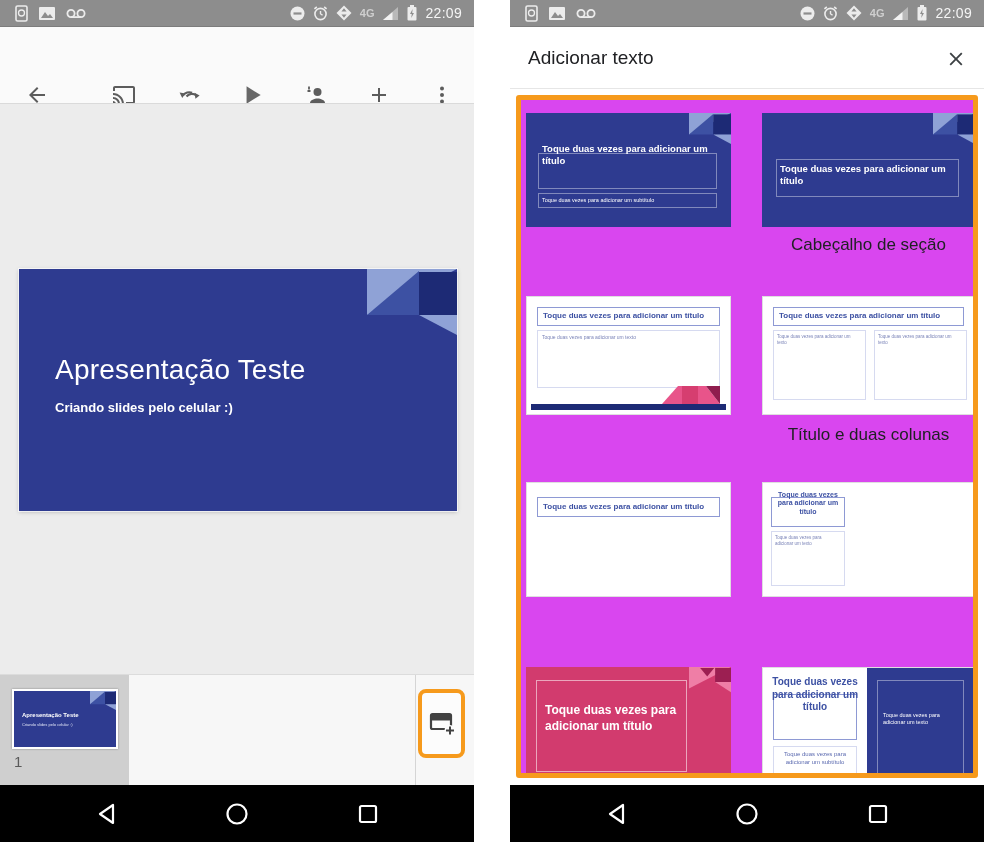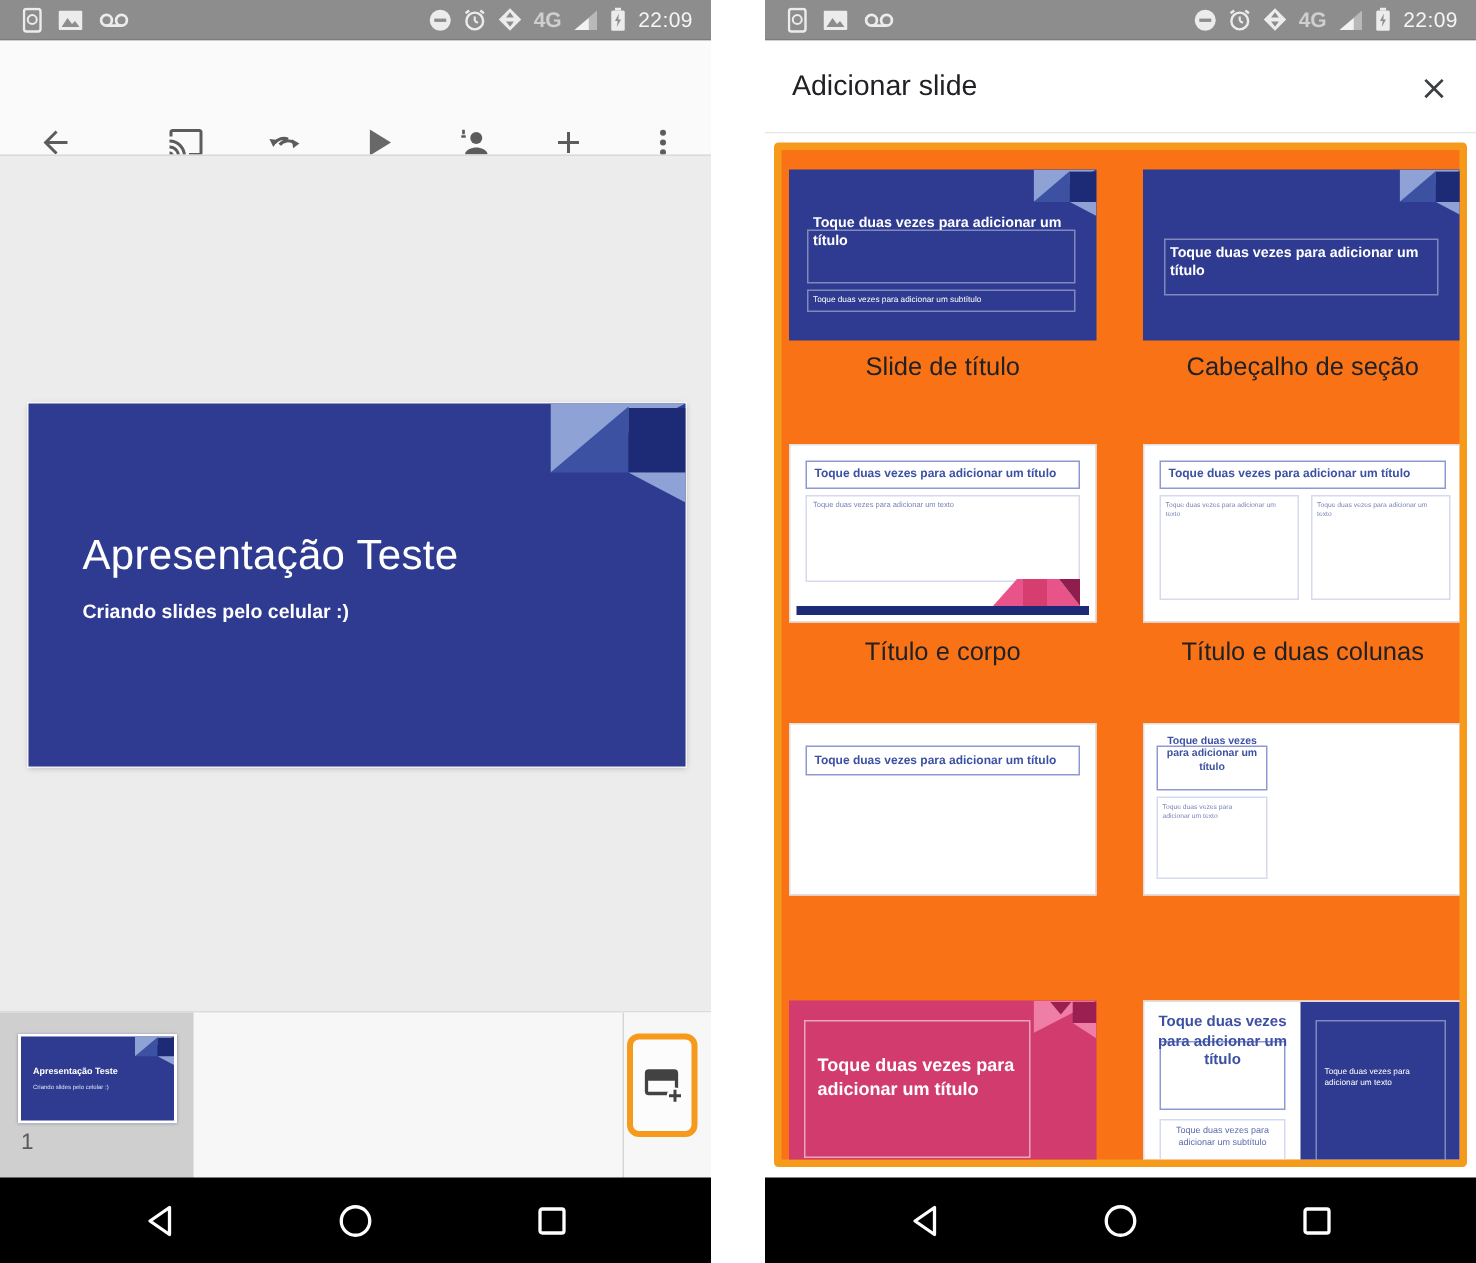--- a/index.html
+++ b/index.html
@@ -9,21 +9,21 @@
   .phone.left { left:0; }
   .phone.right { left:510px; }
 
   
   .statusbar { position:absolute; top:0; left:0; width:474px; height:27px; background:#8d8d8d;
     border-bottom:1px solid #7c7c7c; display:flex; align-items:center; }
   .sb-left { display:flex; align-items:center; gap:11px; padding-left:15px; }
   .sb-right { display:flex; align-items:center; gap:8px; margin-left:auto; padding-right:12px; }
   .sb-ic { display:flex; align-items:center; }
   .sb-time { color:#f5f5f5; font-size:14px; letter-spacing:.3px; }
-  .sb-4g { color:#cfcfcf; font-size:14px; font-weight:bold; }
+  .sb-4g { color:#cfcfcf; font-size:11px; font-weight:bold; }
 
   
   .toolbar { position:absolute; top:27px; left:0; width:474px; height:76px; background:#fafafa; }
   .tb-ic { position:absolute; top:54px; width:28px; height:28px; display:flex; align-items:center; justify-content:center; cursor:pointer; }
 
   
   .canvas { position:absolute; top:103px; left:0; width:474px; height:571px; background:#ececec; border-top:1px solid #dadada; }
   .main-slide { position:absolute; left:19px; top:165px; width:438px; height:242px; background:#2E3B90;
     box-shadow:0 0 0 1px rgba(255,255,255,.7), 0 1px 4px rgba(0,0,0,.25); }
   .ms-corner { position:absolute; top:0; right:0; width:90px; height:66px; }
@@ -44,21 +44,21 @@
 
   
   .navbar { position:absolute; top:785px; left:0; width:474px; height:57px; background:#000; }
   .nv { position:absolute; top:17px; width:24px; height:24px; display:flex; align-items:center; justify-content:center; cursor:pointer; }
 
   
   .dlg-header { position:absolute; top:27px; left:0; width:474px; height:62px; background:#fff; border-bottom:1px solid #e6e6e6; display:flex; align-items:center; }
   .dlg-title { margin-left:18px; font-size:19px; color:#202124; }
   .dlg-close { position:absolute; right:16px; top:20px; width:24px; height:24px; display:flex; align-items:center; justify-content:center; cursor:pointer; }
   .dlg-body { position:absolute; top:89px; left:0; width:474px; height:696px; background:#fff; }
-  .orange-frame { position:absolute; left:6px; top:95px; width:462px; height:683px; border:5px solid #F69A1C; border-radius:3px; background:#f97316; overflow:hidden; }
+  .orange-frame { position:absolute; left:6px; top:95px; width:462px; height:683px; border:5px solid #F69A1C; border-radius:3px; background:#d946ef; overflow:hidden; }
 
   .tpl-thumb { position:absolute; cursor:pointer; }
   .tpl-label { position:absolute; font-size:17px; color:#202124; text-align:center; }
   .t-blue { background:#2E3B90; }
   .t-white { background:#fff; border:1px solid #dfdfdf; }
   .t-pink { background:#D23B6E; }
   .tcorner { position:absolute; top:0; right:0; width:42px; height:31px; }
 
   .box-w { position:absolute; border:1px solid rgba(255,255,255,.4); }
   .box-t { position:absolute; border:1px solid #8e99d4; }
@@ -313,42 +313,41 @@
               <rect x="3" y="0" width="4" height="2" fill="#ececec"></rect>
               <rect x="0.5" y="2" width="9" height="13.5" rx="1" fill="#ececec"></rect>
               <polygon points="5.6,4 3,9 4.8,9 4.2,13 7,8 5.2,8" fill="#8d8d8d"></polygon>
             </svg>
         </span>
         <span class="sb-time">22:09</span>
       </div>
     </div>
 
     <div class="dlg-header">
-      <div class="dlg-title">Adicionar slide</div>
+      <div class="dlg-title">Adicionar texto</div>
       <span class="dlg-close">
         <svg width="22" height="22" viewBox="0 0 24 24">
             <path d="M19 6.4 17.6 5 12 10.6 6.4 5 5 6.4 10.6 12 5 17.6 6.4 19 12 13.4 17.6 19 19 17.6 13.4 12z" fill="#3c4043"></path>
           </svg>
       </span>
     </div>
 
     <div class="dlg-body"></div>
 
     <div class="orange-frame">
 
       <div class="tpl-thumb t-blue" style="left:5px; top:13px; width:205px; height:114px;">
         <svg class="tcorner">
             <use href="#corner-blue"></use>
           </svg>
         <div class="box-w" style="left:12px; right:14px; top:40px; height:36px;"></div>
         <div class="abs txt-wt" style="left:16px; right:16px; top:30px; font-size:9.5px;">Toque duas vezes para adicionar um título</div>
         <div class="box-w" style="left:12px; right:14px; top:80px; height:15px;"></div>
         <div class="abs txt-wt" style="left:16px; right:16px; top:84px; font-size:5.5px; font-weight:400;">Toque duas vezes para adicionar um subtítulo</div>
       </div>
-      <div class="tpl-label" style="left:5px; top:135px; width:205px;">Slide de título</div>
 
       <div class="tpl-thumb t-blue" style="left:241px; top:13px; width:213px; height:114px;">
         <svg class="tcorner">
             <use href="#corner-blue"></use>
           </svg>
         <div class="box-w" style="left:14px; right:16px; top:46px; height:38px;"></div>
         <div class="abs txt-wt" style="left:18px; right:18px; top:50px; font-size:9.5px;">Toque duas vezes para adicionar um título</div>
       </div>
       <div class="tpl-label" style="left:241px; top:135px; width:213px;">Cabeçalho de seção</div>
 
@@ -357,21 +356,20 @@
         <div class="abs txt-bt" style="left:16px; right:12px; top:14px; font-size:8px;">Toque duas vezes para adicionar um título</div>
         <div class="box-b" style="left:10px; right:10px; top:33px; bottom:26px;"></div>
         <div class="abs txt-tiny" style="left:15px; right:30px; top:37px; font-size:5px;">Toque duas vezes para adicionar um texto</div>
         <svg class="abs" style="right:4px; bottom:10px;" width="64" height="22" viewBox="0 0 64 22">
           <polygon points="0,22 16,4 44,4 58,22" fill="#E8548A"></polygon>
           <rect x="20" y="4" width="16" height="18" fill="#D63E70"></rect>
           <polygon points="44,4 58,22 58,4" fill="#8F1D4E"></polygon>
         </svg>
         <div class="abs" style="left:4px; right:4px; bottom:4px; height:6px; background:#1D2A75;"></div>
       </div>
-      <div class="tpl-label" style="left:5px; top:325px; width:205px;">Título e corpo</div>
 
       <div class="tpl-thumb t-white" style="left:241px; top:196px; width:213px; height:119px;">
         <div class="box-t" style="left:10px; right:10px; top:10px; height:19px;"></div>
         <div class="abs txt-bt" style="left:16px; right:12px; top:14px; font-size:8px;">Toque duas vezes para adicionar um título</div>
         <div class="box-b" style="left:10px; width:93px; top:33px; bottom:14px;"></div>
         <div class="abs txt-tiny" style="left:14px; width:84px; top:37px; font-size:4.5px;">Toque duas vezes para adicionar um texto</div>
         <div class="box-b" style="left:111px; width:93px; top:33px; bottom:14px;"></div>
         <div class="abs txt-tiny" style="left:115px; width:84px; top:37px; font-size:4.5px;">Toque duas vezes para adicionar um texto</div>
       </div>
       <div class="tpl-label" style="left:241px; top:325px; width:213px;">Título e duas colunas</div>

